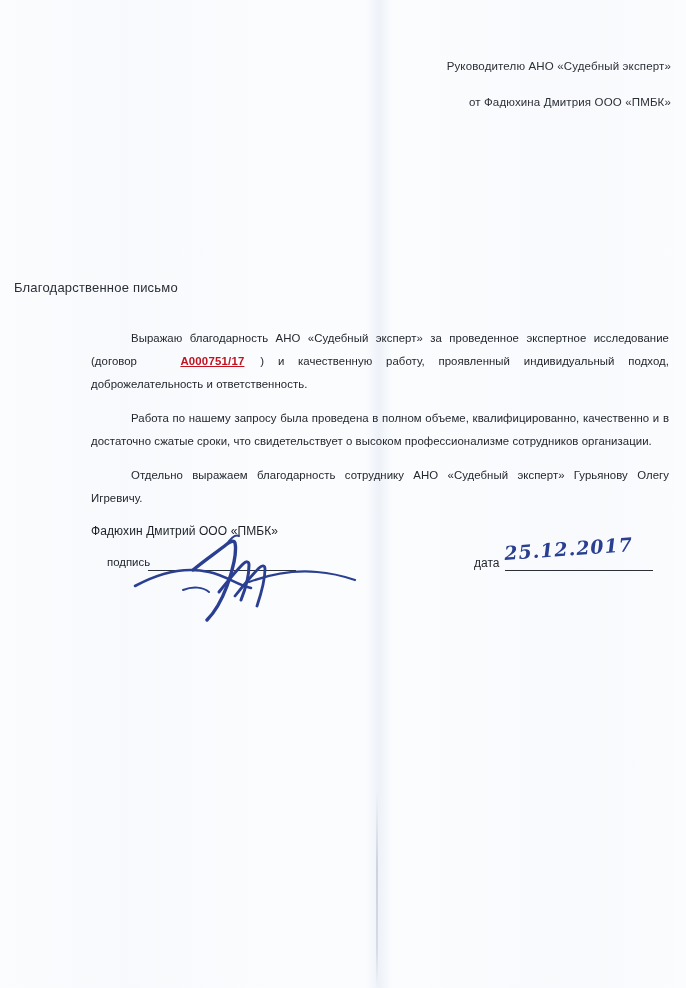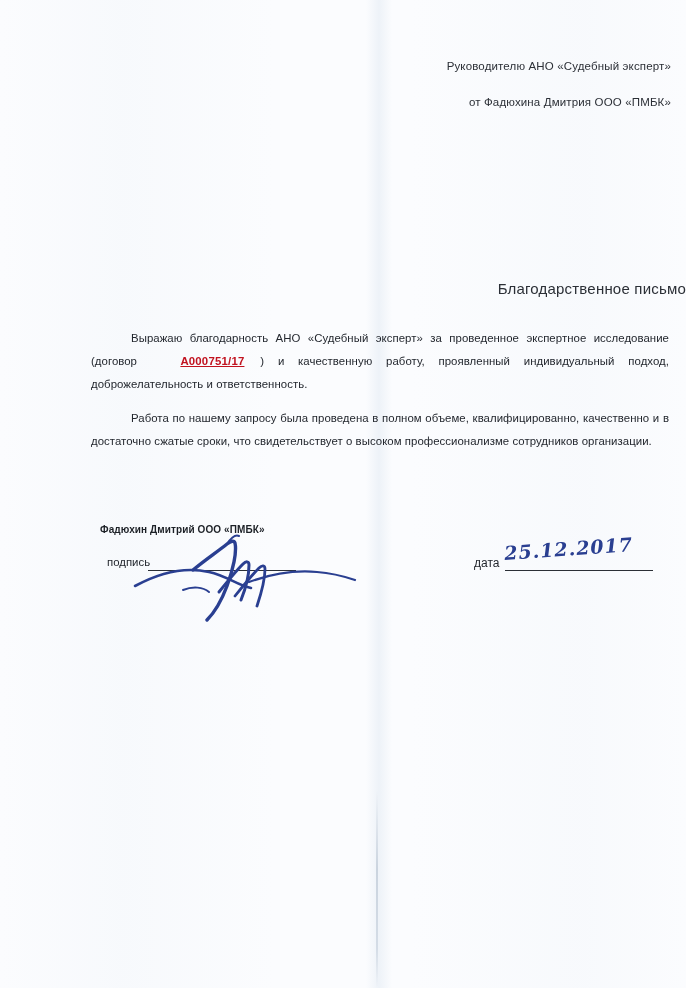--- a/index.html
+++ b/index.html
@@ -73,22 +73,22 @@
     margin-top: 24px;
     padding-left: 0px;
   }
 
   
   .doc-title {
     position: absolute;
     left: 0;
     right: 0;
     top: 280px;
-    text-align: right;
-    font-size: 15px;
+    text-align: left;
+    font-size: 13px;
     color: #2b2f36;
     letter-spacing: 0.2px;
   }
   .doc-title-inner {
     display: inline-block;
     padding-left: 14px;
   }
 
   
   .body-block {
@@ -120,24 +120,24 @@
   
   .sig-area {
     position: absolute;
     left: 91px;
     top: 524px;
     width: 578px;
     height: 70px;
   }
   .sig-name {
     position: absolute;
-    left: 9px;
+    left: 0;
     top: 0;
-    font-size: 10px;
-    font-weight: bold;
+    font-size: 12px;
+    font-weight: normal;
     color: #1c2026;
     white-space: nowrap;
     letter-spacing: 0.1px;
   }
   .sig-row {
     position: absolute;
     left: 0;
     top: 30px;
     width: 578px;
     height: 22px;
@@ -216,20 +216,21 @@
   <div class="doc-title">
     <span class="doc-title-inner">Благодарственное письмо</span>
   </div>
 
   <div class="body-block">
 
     <p class="para"><span>Выражаю благодарность АНО «Судебный эксперт» за проведенное экспертное исследование (договор</span>&nbsp;&nbsp; <span class="contract-no">A000751/17</span> <span>) и качественную работу, проявленный индивидуальный подход, доброжелательность и ответственность.</span></p>
 
     <p class="para">Работа по нашему запросу была проведена в полном объеме, квалифицированно, качественно и в достаточно сжатые сроки, что свидетельствует о высоком профессионализме сотрудников организации.</p>
 
+    <p class="para">Отдельно выражаем благодарность сотруднику АНО «Судебный эксперт» Гурьянову Олегу Игревичу.</p>
   </div>
 
   <div class="sig-area">
 
     <div class="sig-name">Фадюхин Дмитрий ООО «ПМБК»</div>
 
     <div class="sig-row">
 
       <span class="sig-label">подпись</span>
       <div class="sig-rule"></div>

